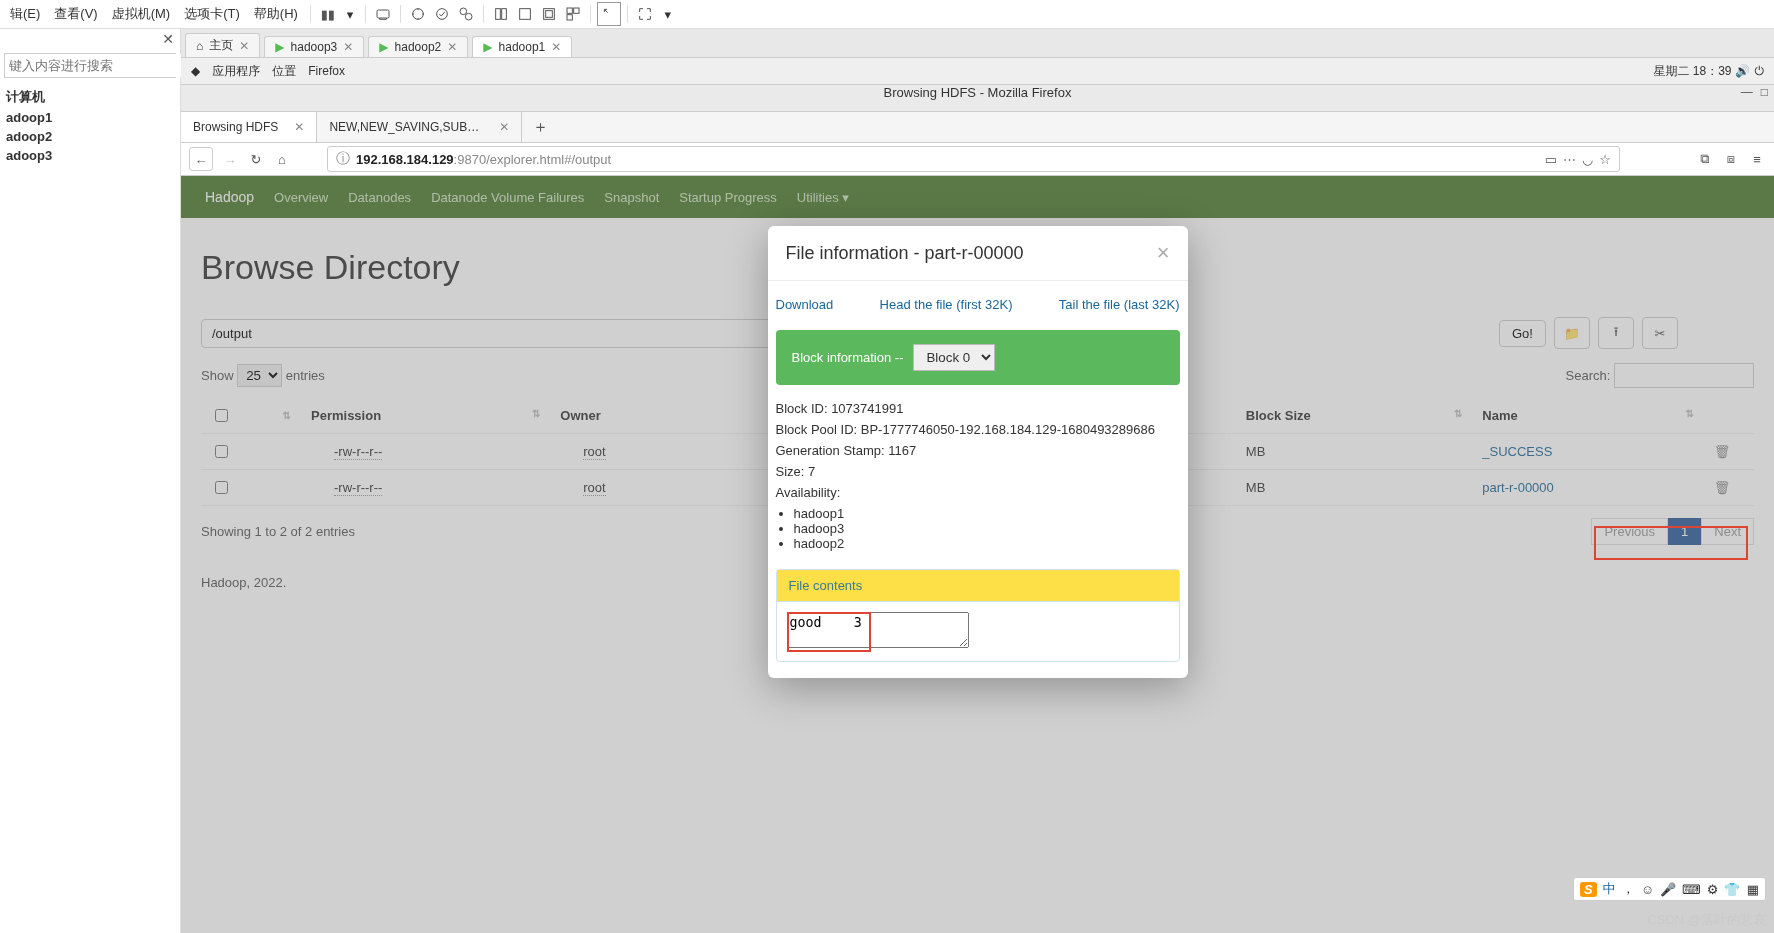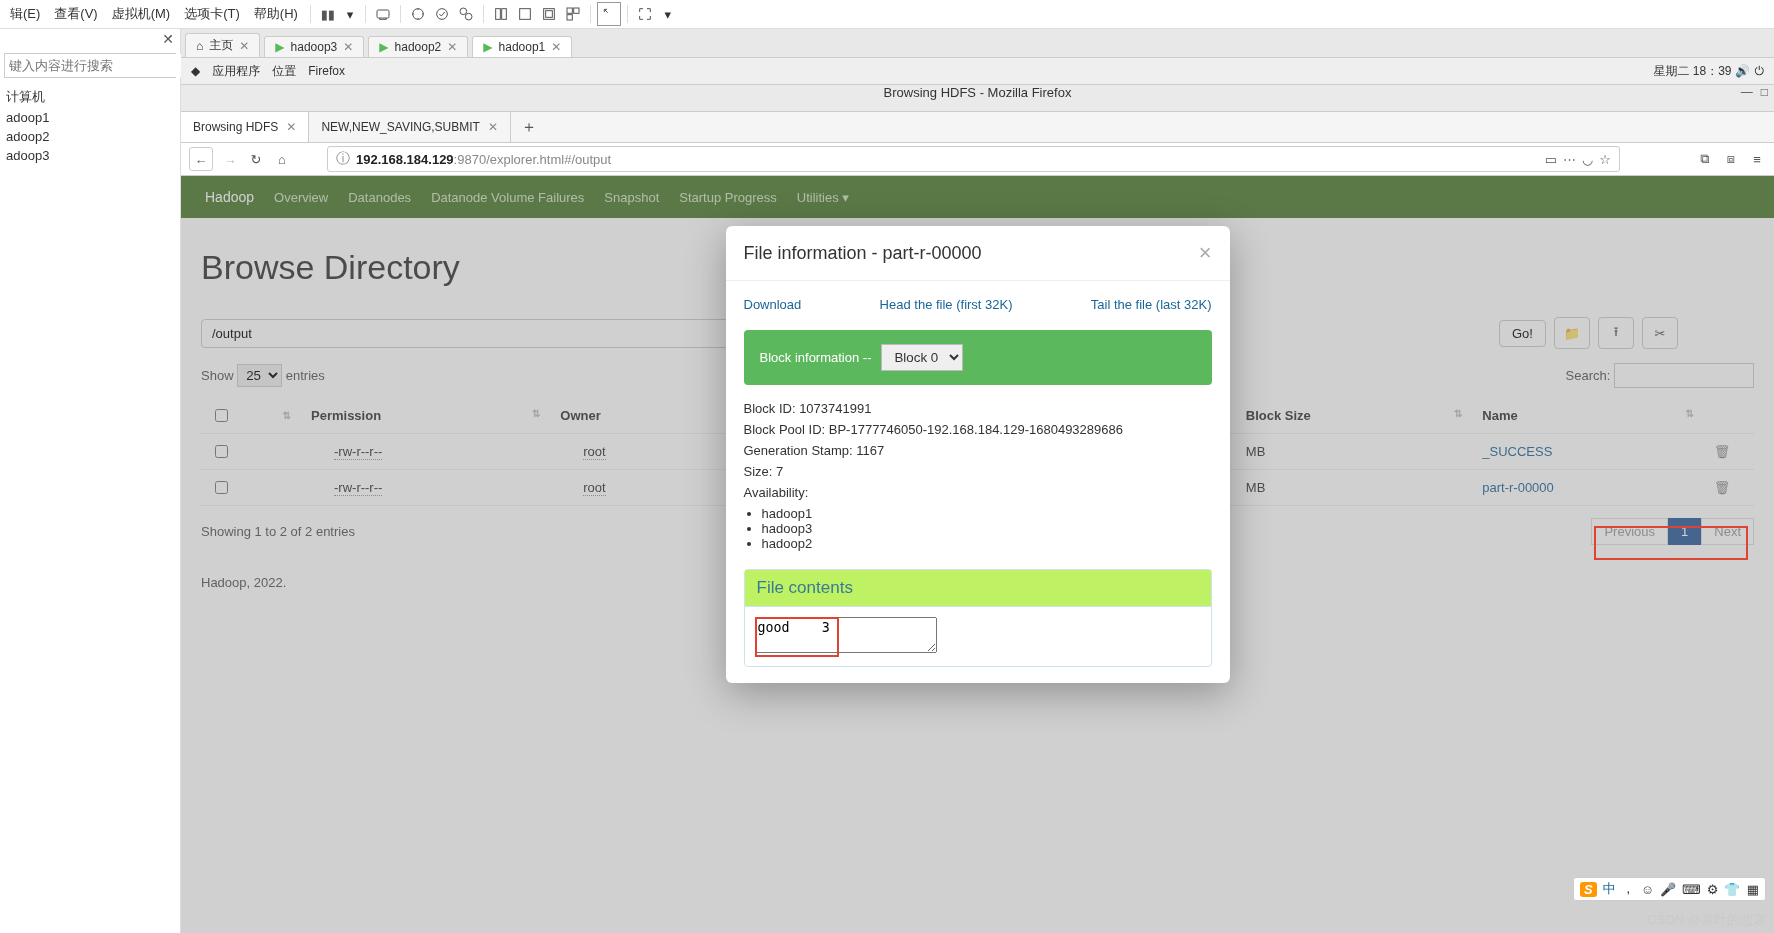--- a/index.html
+++ b/index.html
@@ -9,33 +9,33 @@
   .host-menu .ico { width:22px; height:22px; display:inline-flex; align-items:center; justify-content:center; color:#555; }
   .host-menu svg { width:16px; height:16px; stroke:currentColor; fill:none; stroke-width:1.5; }
   .orange-bars { color:#f39c12; }
   .main-area { display:flex; height:calc(100vh - 28px); }
   .sidebar { width:180px; background:#fff; border-right:1px solid #ddd; display:flex; flex-direction:column; }
   .sb-close { text-align:right; padding:2px 6px; font-size:14px; color:#555; }
   .sb-search { margin:4px; border:1px solid #ccc; display:flex; align-items:center; }
   .sb-search input { flex:1; border:none; outline:none; padding:4px; font-size:13px; }
   .sb-search .caret { width:16px; text-align:center; color:#333; }
   .sb-tree { padding:4px 6px; }
-  .sb-tree .nd { padding:2px 0; }
+  .sb-tree .nd { padding:2px 0;font-weight:bold; }
   .content { flex:1; display:flex; flex-direction:column; position:relative; background:#eaeaea; }
   .app-tabs { display:flex; background:#e8e8e8; border-bottom:1px solid #ccc; height:28px; align-items:flex-end; }
   .app-tab { display:flex; align-items:center; gap:6px; background:#f5f5f5; border:1px solid #ccc; border-bottom:none; padding:3px 10px; margin-left:4px; border-radius:3px 3px 0 0; font-size:12px; }
   .app-tab.active { background:#fff; }
   .app-tab .tx { font-size:12px; color:#888; cursor:default; }
   .desktop-bar { display:flex; align-items:center; justify-content:space-between; background:#efefef; border-bottom:1px solid #ccc; height:26px; padding:0 10px; font-size:12px; }
   .desktop-bar .left { display:flex; gap:12px; align-items:center; }
   .desktop-bar .right { display:flex; gap:4px; align-items:center; }
   .ff-title { height:26px; background:#eaeaea; border-bottom:1px solid #ccc; display:flex; align-items:flex-start; justify-content:center; font-size:13px; position:relative; }
   .ff-title .wctl { position:absolute; right:6px; display:flex; gap:8px; color:#555; font-size:12px; }
   .ff-tabs { display:flex; align-items:center; background:#f5f5f5; border-bottom:1px solid #ccc; height:30px; }
-  .ff-tab { display:flex; align-items:center; gap:8px; border-right:1px solid #ccc; padding:0 12px; height:100%; font-size:12px; max-width:180px; }
+  .ff-tab { display:flex; align-items:center; gap:16px; border-right:1px solid #ccc; padding:0 12px; height:100%; font-size:12px; max-width:180px; }
   .ff-tab.active { background:#fff; }
   .ff-tab .tx { color:#888; }
   .ff-plus { padding:0 10px; color:#555; font-size:16px; }
   .ff-addr { display:flex; align-items:center; background:#fff; border-bottom:1px solid #ccc; height:32px; padding:0 8px; gap:8px; }
   .ff-addr .nav-ico { width:22px; height:22px; border:1px solid #ccc; border-radius:3px; display:flex; align-items:center; justify-content:center; color:#555; }
   .ff-addr .plain-ico { width:18px; height:18px; display:flex; align-items:center; justify-content:center; color:#555; }
   .url-field { flex:1; display:flex; align-items:center; border:1px solid #ccc; border-radius:3px; height:24px; padding:0 8px; font-size:13px; color:#555; gap:6px; }
   .url-field .info { color:#888; font-size:14px; }
   .page { flex:1; position:relative; background:#fff; overflow:hidden; }
   .hadoop-nav { background:#4a7a2b; color:#fff; height:42px; display:flex; align-items:center; padding:0 24px; gap:20px; font-size:14px; }
@@ -55,34 +55,34 @@
   table.dt th { color:#333; font-weight:600; }
   .sort-ico { color:#bbb; font-size:10px; float:right; }
   .lnk { color:#1b6699; }
   .dotted { border-bottom:1px dotted #999;margin-left:23px; }
   .paging { display:flex; justify-content:space-between; align-items:center; margin-top:12px; font-size:13px; color:#555; }
   .paging .pg { display:flex; align-items:center; }
   .paging .pbtn { border:1px solid #ddd; padding:5px 12px; color:#999; }
   .paging .pcur { background:#2a5a9a; color:#fff; border:1px solid #2a5a9a; padding:5px 12px; }
   .footer { margin-top:30px; font-size:13px; color:#555; }
   .mask { position:absolute; inset:0; background:rgba(120,120,120,0.35); }
-  .modal { position:absolute; left:50%; transform:translateX(-50%); top:50px; width:504px; background:#fff; border-radius:6px; box-shadow:0 10px 40px rgba(0,0,0,.3); }
+  .modal { position:absolute; left:50%; transform:translateX(-50%); top:50px; width:420px; background:#fff; border-radius:6px; box-shadow:0 10px 40px rgba(0,0,0,.3); }
   .modal-head { display:flex; justify-content:space-between; align-items:center; padding:14px 18px; border-bottom:1px solid #eee; }
   .modal-head .ttl { font-size:18px; }
   .modal-head .cls { color:#aaa; font-size:22px; cursor:default; }
-  .modal-body { padding:16px 18px; }
+  .modal-body { padding:16px 8px; }
   .modal-links { display:flex; justify-content:space-between; margin-bottom:18px; }
   .modal-links a { color:#1b6699; font-size:13px; }
   .block-panel { background:#5cb85c; color:#fff; padding:14px 16px; border-radius:4px; display:flex; align-items:center; gap:10px; margin-bottom:16px; font-size:13px; }
   .block-panel select { border:1px solid #bbb; padding:4px 8px; color:#333; }
   .info-list p { margin:6px 0; font-size:13px; color:#333; }
   .info-list ul { margin:6px 0 0 18px; padding:0; }
   .info-list li { font-size:13px; color:#333; list-style:disc; }
   .fc-panel { margin-top:18px; border:1px solid #cde4ee; border-radius:4px; }
-  .fc-head { background:#bef264; color:#3a7a96; padding:8px 12px; font-size:17px; border-bottom:1px solid #cde4ee; }
+  .fc-head { background:#fde047; color:#3a7a96; padding:8px 12px; font-size:13px; border-bottom:1px solid #cde4ee; }
   .red-box1 { position:absolute; border:2px solid #d43; pointer-events:none; }
   .watermark { position:fixed; right:8px; bottom:4px; color:rgba(200,200,200,0.8); font-size:13px; }
   .ime { position:fixed; right:8px; bottom:32px; background:#fff; border:1px solid #ccc; border-radius:3px; padding:2px 6px; display:flex; gap:6px; align-items:center; font-size:13px; }
   .ime .s { background:#ff9800; color:#fff; border-radius:3px; padding:0 4px; font-weight:bold; font-style:italic; }
   .ime .cn { color:#1b6699; }
   .highlight-row td { position:relative; }
 </style>
 </head>
 <body>
 

